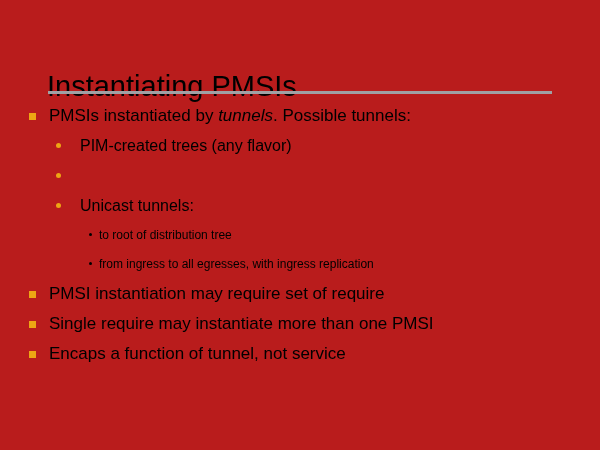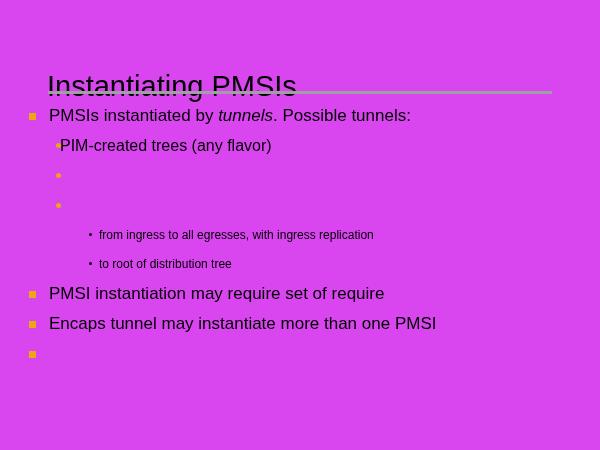--- a/index.html
+++ b/index.html
@@ -12,21 +12,21 @@
     height: 450px;
     background: #ffffff;
     font-family: "Liberation Sans", sans-serif;
     color: #000000;
     overflow: hidden;
   }
   .slide {
     position: relative;
     width: 600px;
     height: 450px;
-    background: #d946ef;
+    background: #b91c1c;
     box-sizing: border-box;
   }
 
   
   .slide-title {
     position: absolute;
     left: 47px;
     top: 50px;
     font-size: 29px;
     line-height: 34px;
@@ -87,21 +87,21 @@
     position: absolute;
     left: 56px;
     top: 10px;
     width: 5px;
     height: 5px;
     border-radius: 50%;
     background: #eda514;
   }
   .lvl2 .btext {
     position: absolute;
-    left: 60px;
+    left: 80px;
     top: 0px;
     font-size: 16px;
     line-height: 26px;
     color: #000000;
     white-space: nowrap;
   }
 
   
   .lvl3 {
     height: 29px;
@@ -149,40 +149,42 @@
       <span class="marker"></span>
       <span class="btext">PIM-created trees (any flavor)</span>
     </div>
 
     <div class="bullet-row lvl2">
       <span class="marker"></span>
     </div>
 
     <div class="bullet-row lvl2">
       <span class="marker"></span>
+      <span class="btext">Unicast tunnels:</span>
+    </div>
+
+    <div class="bullet-row lvl3">
+      <span class="marker"></span>
+      <span class="btext">to root of distribution tree</span>
     </div>
 
     <div class="bullet-row lvl3">
       <span class="marker"></span>
       <span class="btext">from ingress to all egresses, with ingress replication</span>
-    </div>
-
-    <div class="bullet-row lvl3">
-      <span class="marker"></span>
-      <span class="btext">to root of distribution tree</span>
     </div>
 
     <div class="bullet-row lvl1">
       <span class="marker"></span>
       <span class="btext">PMSI instantiation may require set of require</span>
     </div>
 
     <div class="bullet-row lvl1">
       <span class="marker"></span>
-      <span class="btext">Encaps tunnel may instantiate more than one PMSI</span>
+      <span class="btext">Single require may instantiate more than one PMSI</span>
     </div>
 
     <div class="bullet-row lvl1">
       <span class="marker"></span>
+      <span class="btext">Encaps a function of tunnel, not service</span>
     </div>
 
   </div>
 </div>
 
 </body></html>

